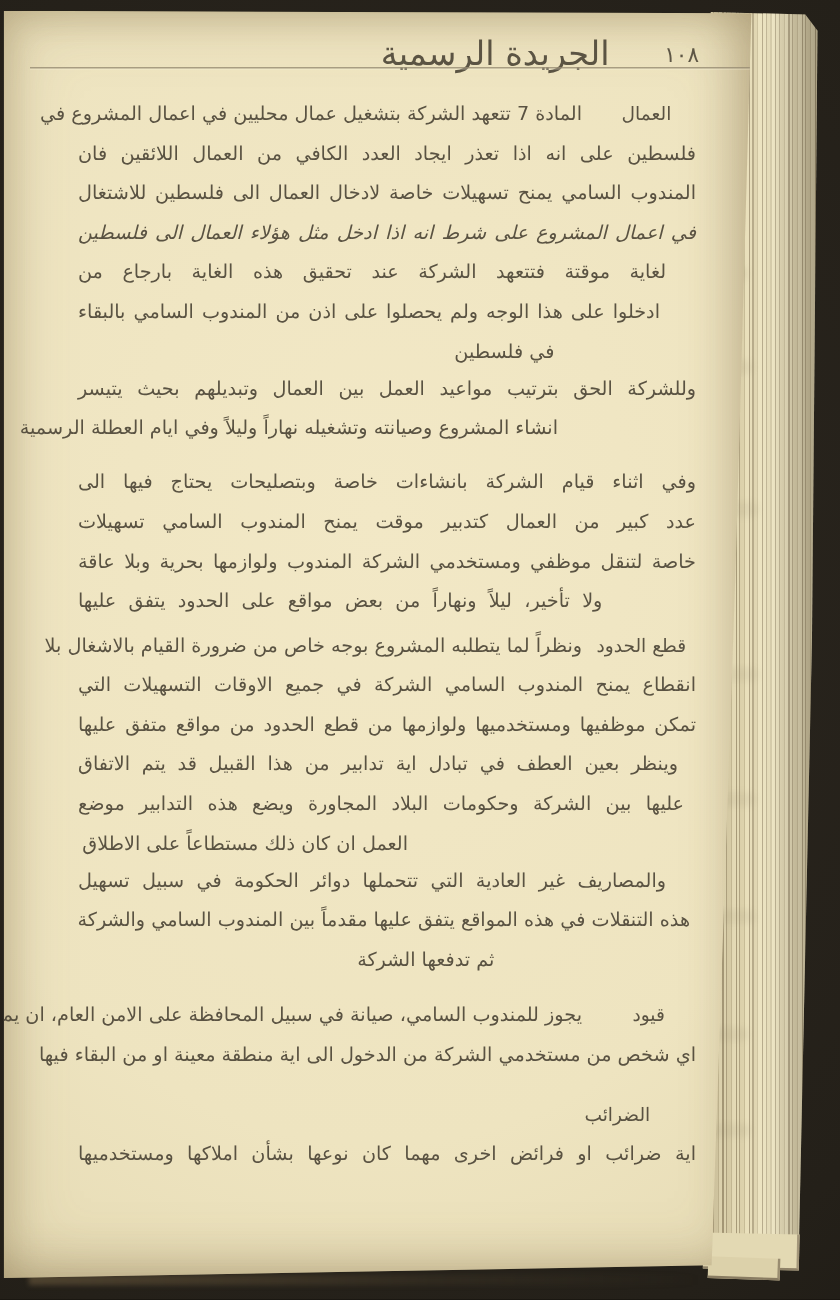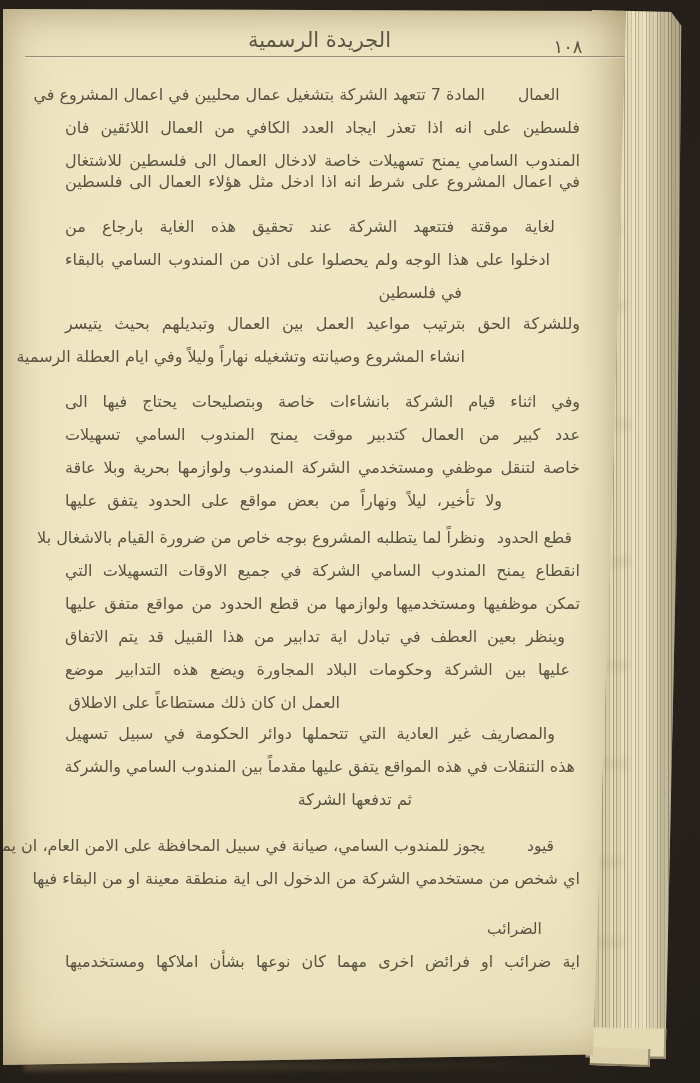--- a/index.html
+++ b/index.html
@@ -45,21 +45,21 @@
       radial-gradient(120% 90% at 50% 40%, #f2e8c6 0%, #eee4c0 55%, #e4d9b2 85%, #d5c99f 100%);
     box-shadow:
       inset 0 0 60px rgba(125,105,65,.25),
       inset -18px -10px 35px rgba(118,98,60,.28),
       inset 10px 8px 25px rgba(125,105,65,.16);
     clip-path:polygon(0 0, 99.7% 0.2%, 97.6% 44%, 94.4% 99%, 0 100%);
     color:var(--ink,#4f4839);
   }
   .title{
     position:absolute;left:245px;top:19px;width:260px;
-    text-align:left;font-size:21px;letter-spacing:.5px;
+    text-align:right;font-size:28px;letter-spacing:.5px;
     direction:rtl;opacity:.92;
   }
   .pagenum{
     position:absolute;left:540px;top:27px;width:50px;
     text-align:center;font-size:18px;direction:rtl;opacity:.9;
   }
   .rule{
     position:absolute;left:22px;top:47px;width:602px;height:0;
     border-top:1px solid #978c73;
     box-shadow:0 1px 0 rgba(255,250,230,.35);
@@ -100,21 +100,21 @@
     <div class="ghost" style="left: 592px; top: 936px; width: 34px; height: 12px;"></div>
     <div class="page" style="--ink: #4f4839;">
     <div class="pagenum">١٠٨</div>
     <div class="title">الجريدة الرسمية</div>
     <div class="rule"></div>
     <div id="content">
         <div class="margin-label" style="left: 453px; top: 70px;">العمال</div>
         <div class="bodyline just" style="top: 69px; padding-right: 95px;">المادة 7  تتعهد الشركة بتشغيل عمال محليين في اعمال المشروع في</div>
         <div class="bodyline just" style="top: 102px; padding-right: 0px;">فلسطين على انه اذا تعذر ايجاد العدد الكافي من العمال اللائقين فان</div>
         <div class="bodyline just" style="top: 135px; padding-right: 0px;">المندوب السامي يمنح تسهيلات خاصة لادخال العمال الى فلسطين للاشتغال</div>
-        <div class="bodyline just" style="top: 156px; padding-right: 0px;">في اعمال المشروع على شرط انه اذا ادخل مثل هؤلاء العمال الى فلسطين</div>
+        <div class="bodyline just" style="top: 168px; padding-right: 0px; font-style: italic;">في اعمال المشروع على شرط انه اذا ادخل مثل هؤلاء العمال الى فلسطين</div>
         <div class="bodyline just" style="top: 201px; padding-right: 25px;">لغاية موقتة فتتعهد الشركة عند تحقيق هذه الغاية بارجاع من</div>
         <div class="bodyline" style="top: 267px; padding-right: 118px;">في فلسطين</div>
         <div class="bodyline just" style="top: 234px; padding-right: 30px;">ادخلوا على هذا الوجه ولم يحصلوا على اذن من المندوب السامي بالبقاء</div>
         <div class="bodyline just" style="top: 298px; padding-right: 0px;">وللشركة الحق بترتيب مواعيد العمل بين العمال وتبديلهم بحيث يتيسر</div>
         <div class="bodyline" style="top: 331px; padding-right: 115px;">انشاء المشروع وصيانته وتشغيله نهاراً وليلاً وفي ايام العطلة الرسمية</div>
         <div class="bodyline just" style="top: 376px; padding-right: 0px;">وفي اثناء قيام الشركة بانشاءات خاصة وبتصليحات يحتاج فيها الى</div>
         <div class="bodyline just" style="top: 409px; padding-right: 0px;">عدد كبير من العمال  كتدبير موقت يمنح المندوب السامي تسهيلات</div>
         <div class="bodyline just" style="top: 442px; padding-right: 0px;">خاصة لتنقل موظفي ومستخدمي الشركة المندوب ولوازمها بحرية وبلا عاقة</div>
         <div class="bodyline just" style="top: 475px; padding-right: 78px;">ولا تأخير، ليلاً ونهاراً من بعض مواقع على الحدود يتفق عليها</div>
         <div class="margin-label" style="left: 432px; top: 513px;">قطع الحدود</div>

